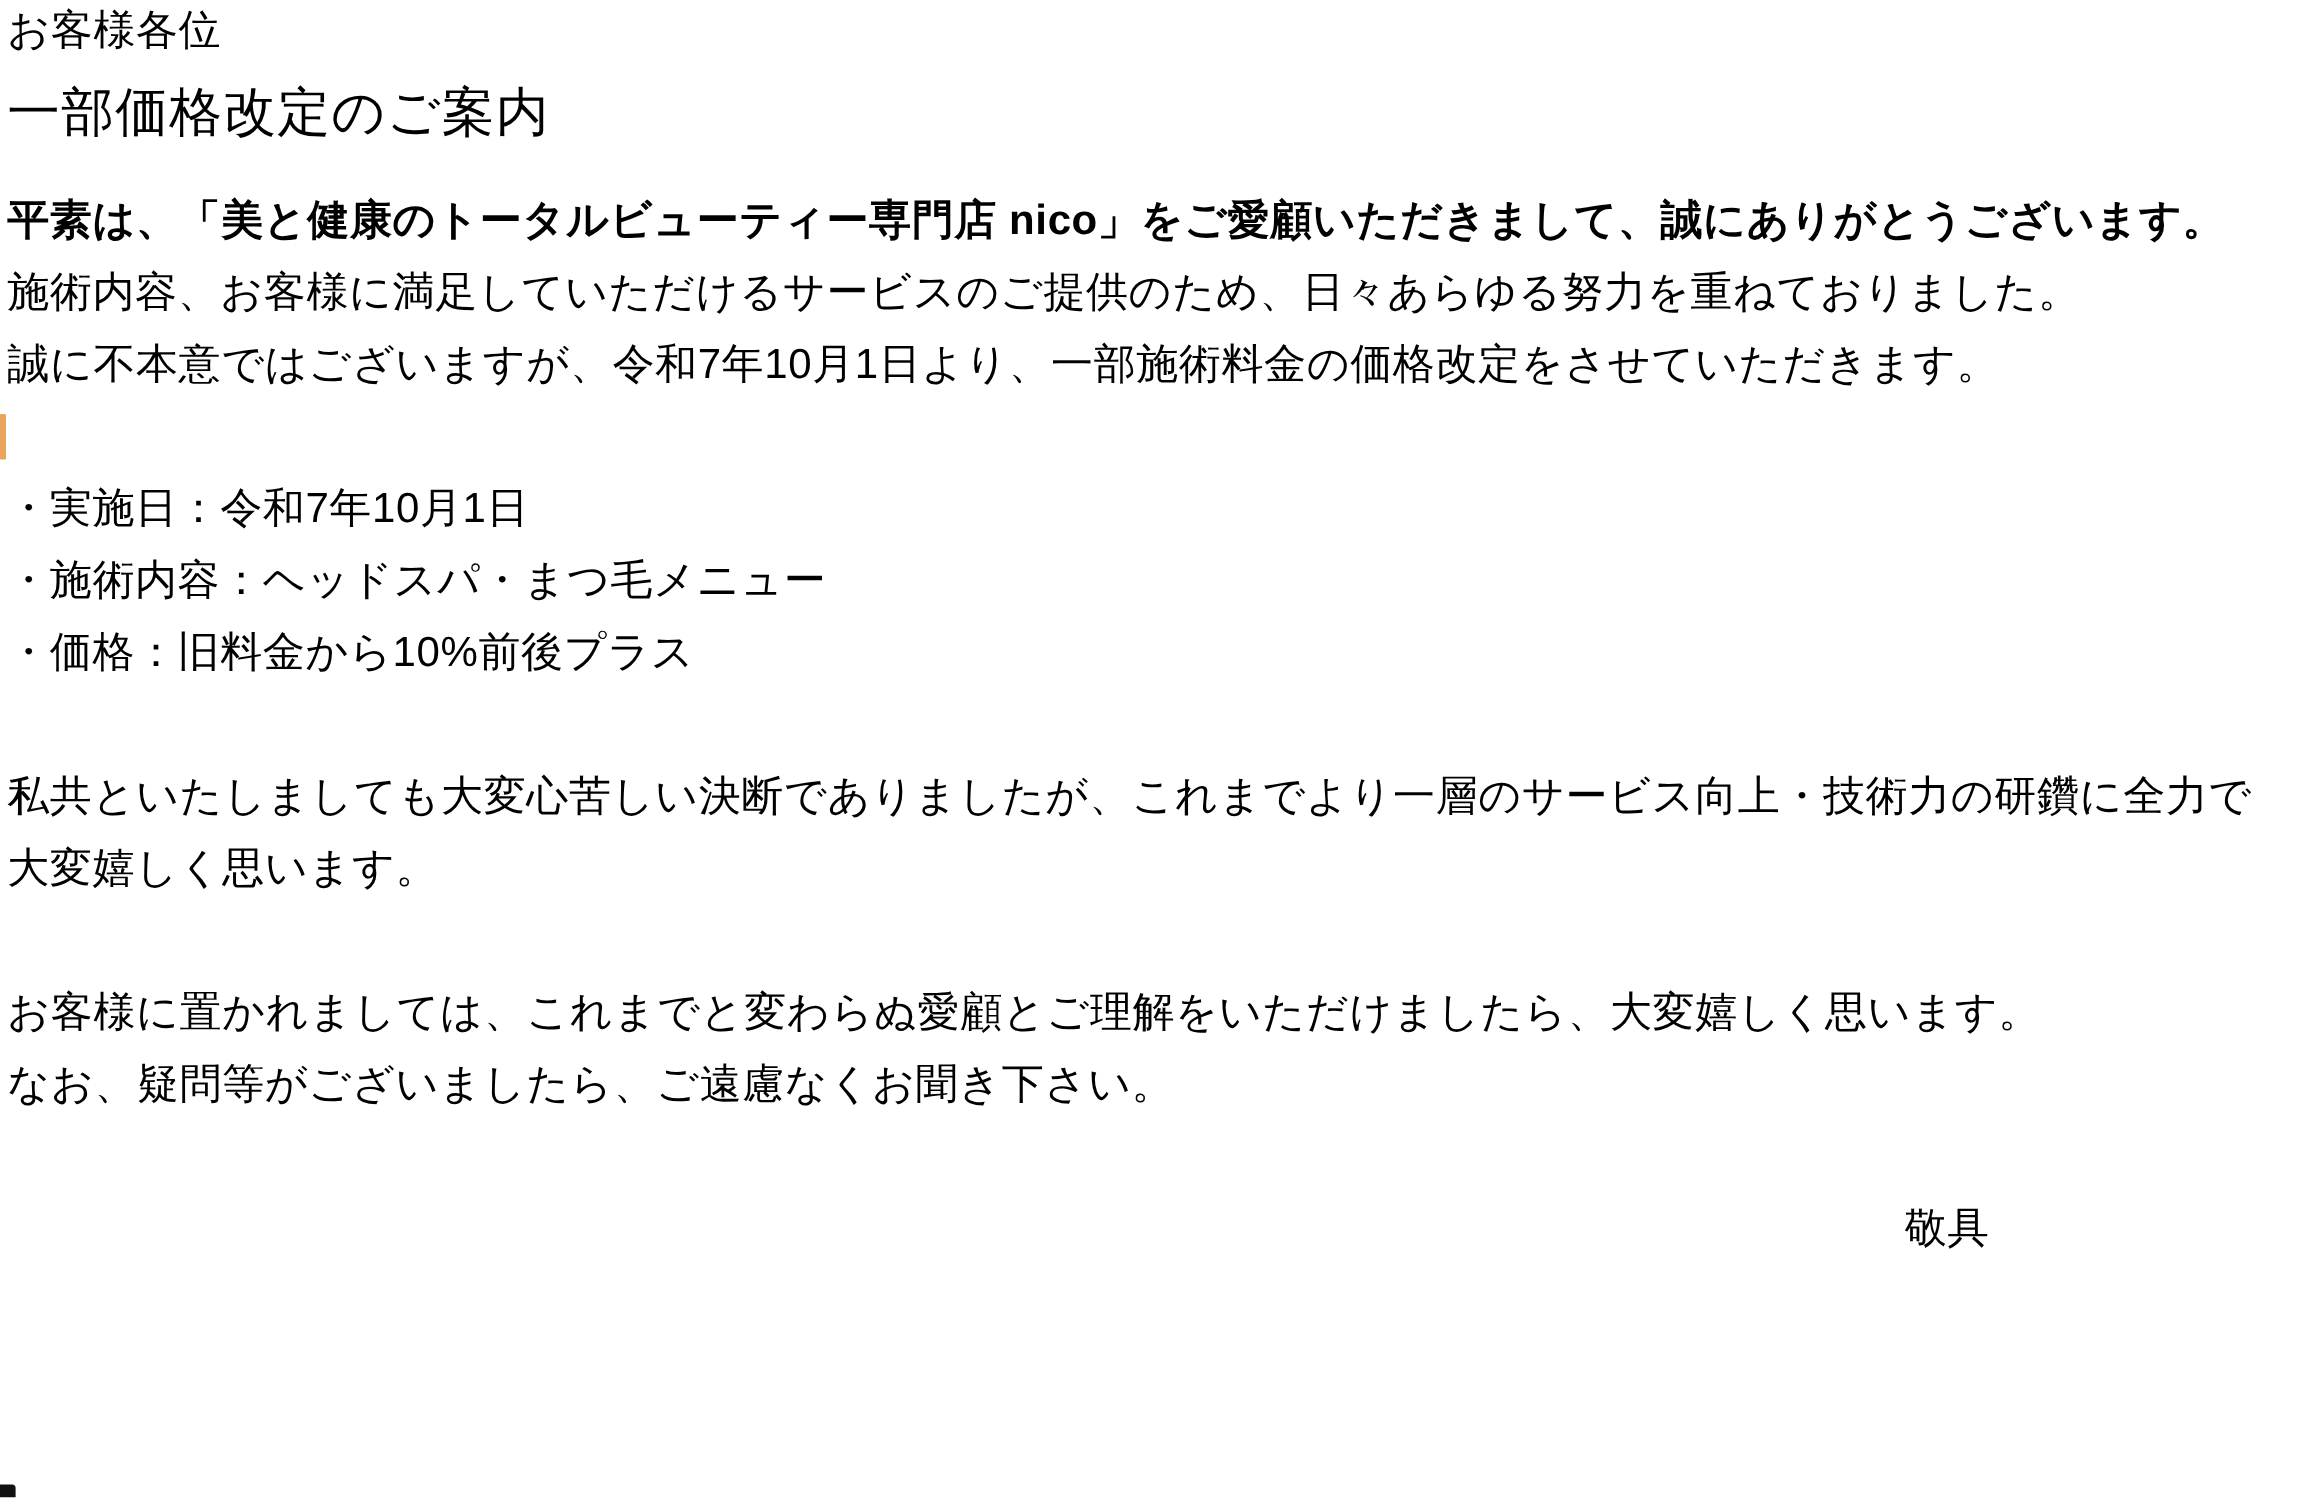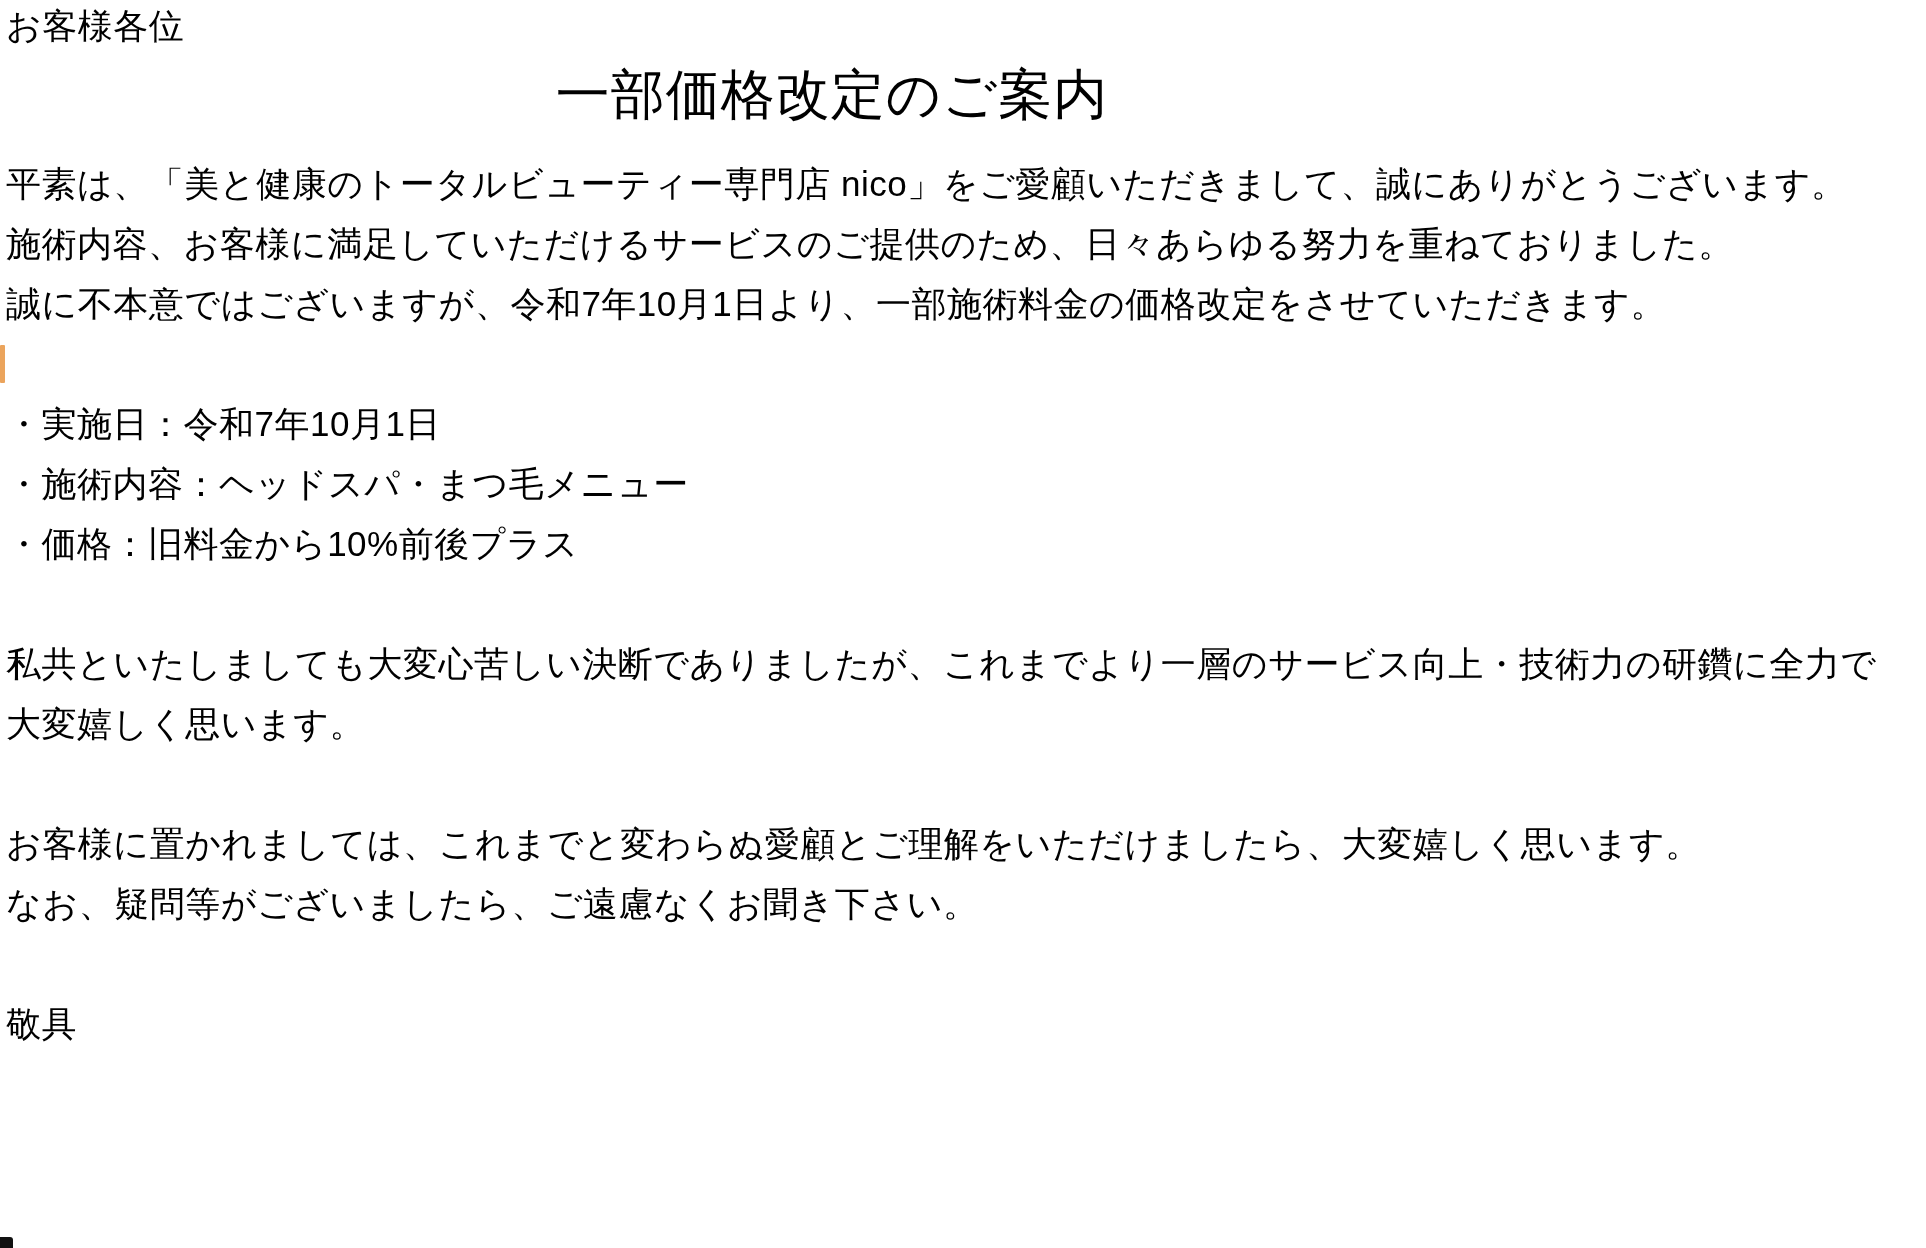--- a/index.html
+++ b/index.html
@@ -27,43 +27,44 @@
   }
   .line {
     min-height: 60px;
     white-space: nowrap;
   }
   .salutation {
     line-height: 48px;
     min-height: 48px;
   }
   .title-line {
-    text-align: center;
-    font-size: 54px;
+    text-align: left;
+    font-size: 44px;
     line-height: 72px;
     min-height: 72px;
     margin-top: 8px;
     letter-spacing: 1px;
   }
   .first-body {
     margin-top: 24px;
+    font-weight: bold;
   }
   .caret-line {
     position: relative;
   }
   .caret {
     position: absolute;
     left: -6px;
     top: 11px;
     width: 5px;
     height: 38px;
     border-radius: 1px;
   }
   .right {
-    text-align: left;
+    text-align: right;
   }
   .corner-fragment {
     position: absolute;
     left: 0;
     bottom: 0;
     width: 13px;
     height: 11px;
     background: #111111;
     border-top-right-radius: 3px;
   }

